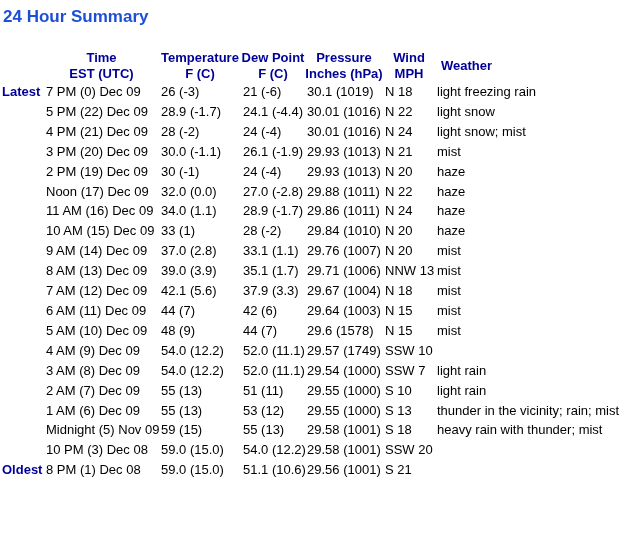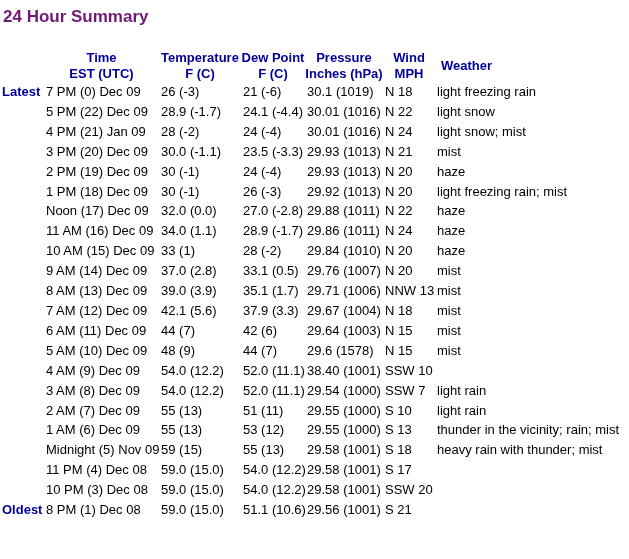--- a/index.html
+++ b/index.html
@@ -8,21 +8,21 @@
     background: #ffffff;
     width: 629px;
     height: 559px;
     overflow: hidden;
   }
   body {
     font-family: "Liberation Sans", sans-serif;
     color: #000000;
   }
   .page-title {
-    color: #701a75;
+    color: #1d4ed8;
     font-weight: bold;
     font-size: 17px;
     line-height: 19px;
     padding: 7px 0 0 3px;
   }
   table.summary {
     border-collapse: separate;
     border-spacing: 0;
     table-layout: fixed;
     width: 498px;
@@ -114,57 +114,48 @@
         <td class="c-time">5 PM (22) Dec 09</td>
         <td class="c-temp">28.9 (-1.7)</td>
         <td class="c-dew">24.1 (-4.4)</td>
         <td class="c-press">30.01 (1016)</td>
         <td class="c-wind">N 22</td>
         <td class="c-weather">light snow</td>
       </tr>
 
       <tr>
         <td class="c-label"></td>
-        <td class="c-time">4 PM (21) Jan 09</td>
+        <td class="c-time">4 PM (21) Dec 09</td>
         <td class="c-temp">28 (-2)</td>
         <td class="c-dew">24 (-4)</td>
         <td class="c-press">30.01 (1016)</td>
         <td class="c-wind">N 24</td>
         <td class="c-weather">light snow; mist</td>
       </tr>
 
       <tr>
         <td class="c-label"></td>
         <td class="c-time">3 PM (20) Dec 09</td>
         <td class="c-temp">30.0 (-1.1)</td>
-        <td class="c-dew">23.5 (-3.3)</td>
+        <td class="c-dew">26.1 (-1.9)</td>
         <td class="c-press">29.93 (1013)</td>
         <td class="c-wind">N 21</td>
         <td class="c-weather">mist</td>
       </tr>
 
       <tr>
         <td class="c-label"></td>
         <td class="c-time">2 PM (19) Dec 09</td>
         <td class="c-temp">30 (-1)</td>
         <td class="c-dew">24 (-4)</td>
         <td class="c-press">29.93 (1013)</td>
         <td class="c-wind">N 20</td>
         <td class="c-weather">haze</td>
       </tr>
 
-      <tr>
-        <td class="c-label"></td>
-        <td class="c-time">1 PM (18) Dec 09</td>
-        <td class="c-temp">30 (-1)</td>
-        <td class="c-dew">26 (-3)</td>
-        <td class="c-press">29.92 (1013)</td>
-        <td class="c-wind">N 20</td>
-        <td class="c-weather">light freezing rain; mist</td>
-      </tr>
 
       <tr>
         <td class="c-label"></td>
         <td class="c-time">Noon (17) Dec 09</td>
         <td class="c-temp">32.0 (0.0)</td>
         <td class="c-dew">27.0 (-2.8)</td>
         <td class="c-press">29.88 (1011)</td>
         <td class="c-wind">N 22</td>
         <td class="c-weather">haze</td>
       </tr>
@@ -186,21 +177,21 @@
         <td class="c-dew">28 (-2)</td>
         <td class="c-press">29.84 (1010)</td>
         <td class="c-wind">N 20</td>
         <td class="c-weather">haze</td>
       </tr>
 
       <tr>
         <td class="c-label"></td>
         <td class="c-time">9 AM (14) Dec 09</td>
         <td class="c-temp">37.0 (2.8)</td>
-        <td class="c-dew">33.1 (0.5)</td>
+        <td class="c-dew">33.1 (1.1)</td>
         <td class="c-press">29.76 (1007)</td>
         <td class="c-wind">N 20</td>
         <td class="c-weather">mist</td>
       </tr>
 
       <tr>
         <td class="c-label"></td>
         <td class="c-time">8 AM (13) Dec 09</td>
         <td class="c-temp">39.0 (3.9)</td>
         <td class="c-dew">35.1 (1.7)</td>
@@ -237,21 +228,21 @@
         <td class="c-press">29.6 (1578)</td>
         <td class="c-wind">N 15</td>
         <td class="c-weather">mist</td>
       </tr>
 
       <tr>
         <td class="c-label"></td>
         <td class="c-time">4 AM (9) Dec 09</td>
         <td class="c-temp">54.0 (12.2)</td>
         <td class="c-dew">52.0 (11.1)</td>
-        <td class="c-press">38.40 (1001)</td>
+        <td class="c-press">29.57 (1749)</td>
         <td class="c-wind">SSW 10</td>
         <td class="c-weather"></td>
       </tr>
 
       <tr>
         <td class="c-label"></td>
         <td class="c-time">3 AM (8) Dec 09</td>
         <td class="c-temp">54.0 (12.2)</td>
         <td class="c-dew">52.0 (11.1)</td>
         <td class="c-press">29.54 (1000)</td>
@@ -282,29 +273,20 @@
       <tr>
         <td class="c-label"></td>
         <td class="c-time">Midnight (5) Nov 09</td>
         <td class="c-temp">59 (15)</td>
         <td class="c-dew">55 (13)</td>
         <td class="c-press">29.58 (1001)</td>
         <td class="c-wind">S 18</td>
         <td class="c-weather">heavy rain with thunder; mist</td>
       </tr>
 
-      <tr>
-        <td class="c-label"></td>
-        <td class="c-time">11 PM (4) Dec 08</td>
-        <td class="c-temp">59.0 (15.0)</td>
-        <td class="c-dew">54.0 (12.2)</td>
-        <td class="c-press">29.58 (1001)</td>
-        <td class="c-wind">S 17</td>
-        <td class="c-weather"></td>
-      </tr>
 
       <tr>
         <td class="c-label"></td>
         <td class="c-time">10 PM (3) Dec 08</td>
         <td class="c-temp">59.0 (15.0)</td>
         <td class="c-dew">54.0 (12.2)</td>
         <td class="c-press">29.58 (1001)</td>
         <td class="c-wind">SSW 20</td>
         <td class="c-weather"></td>
       </tr>

